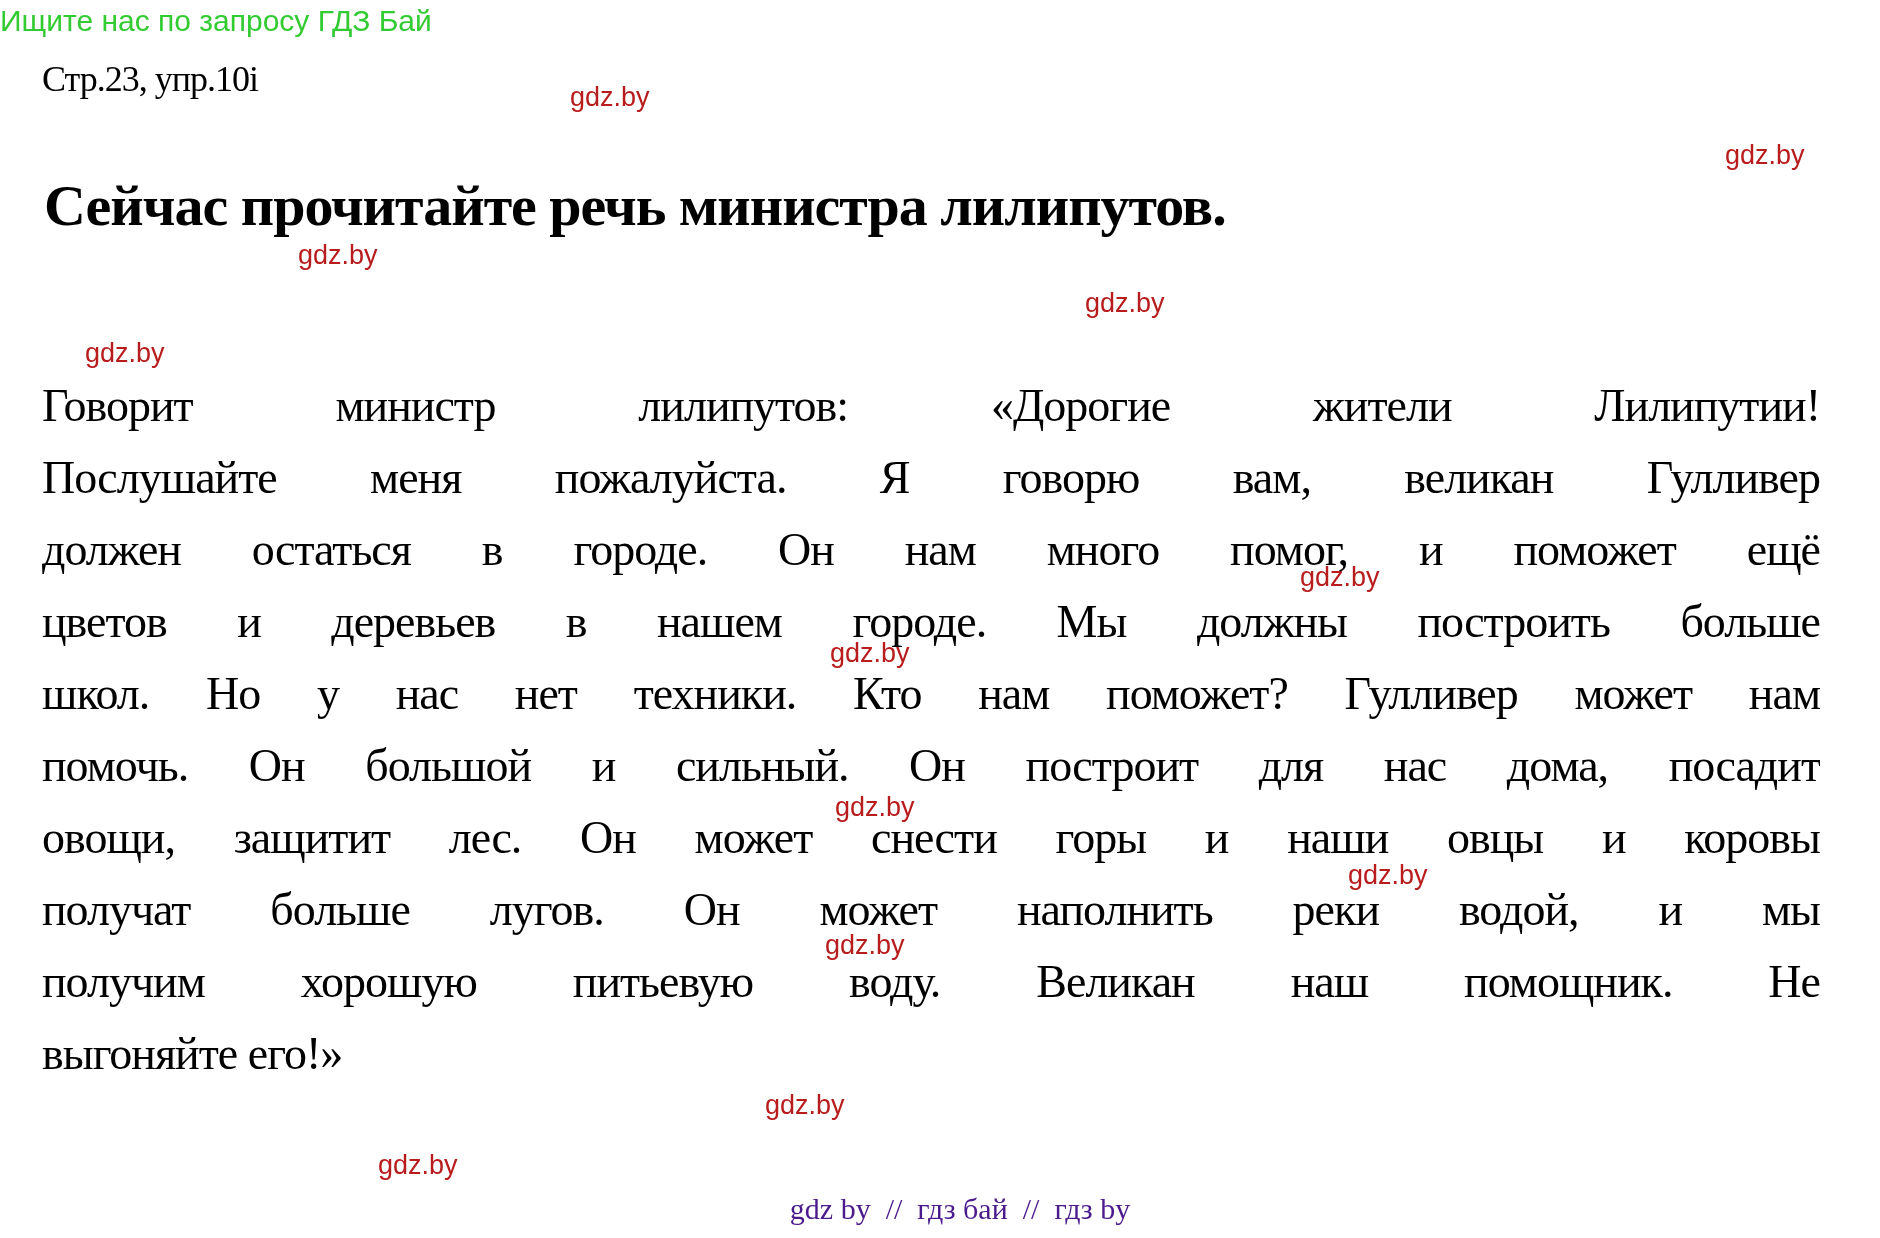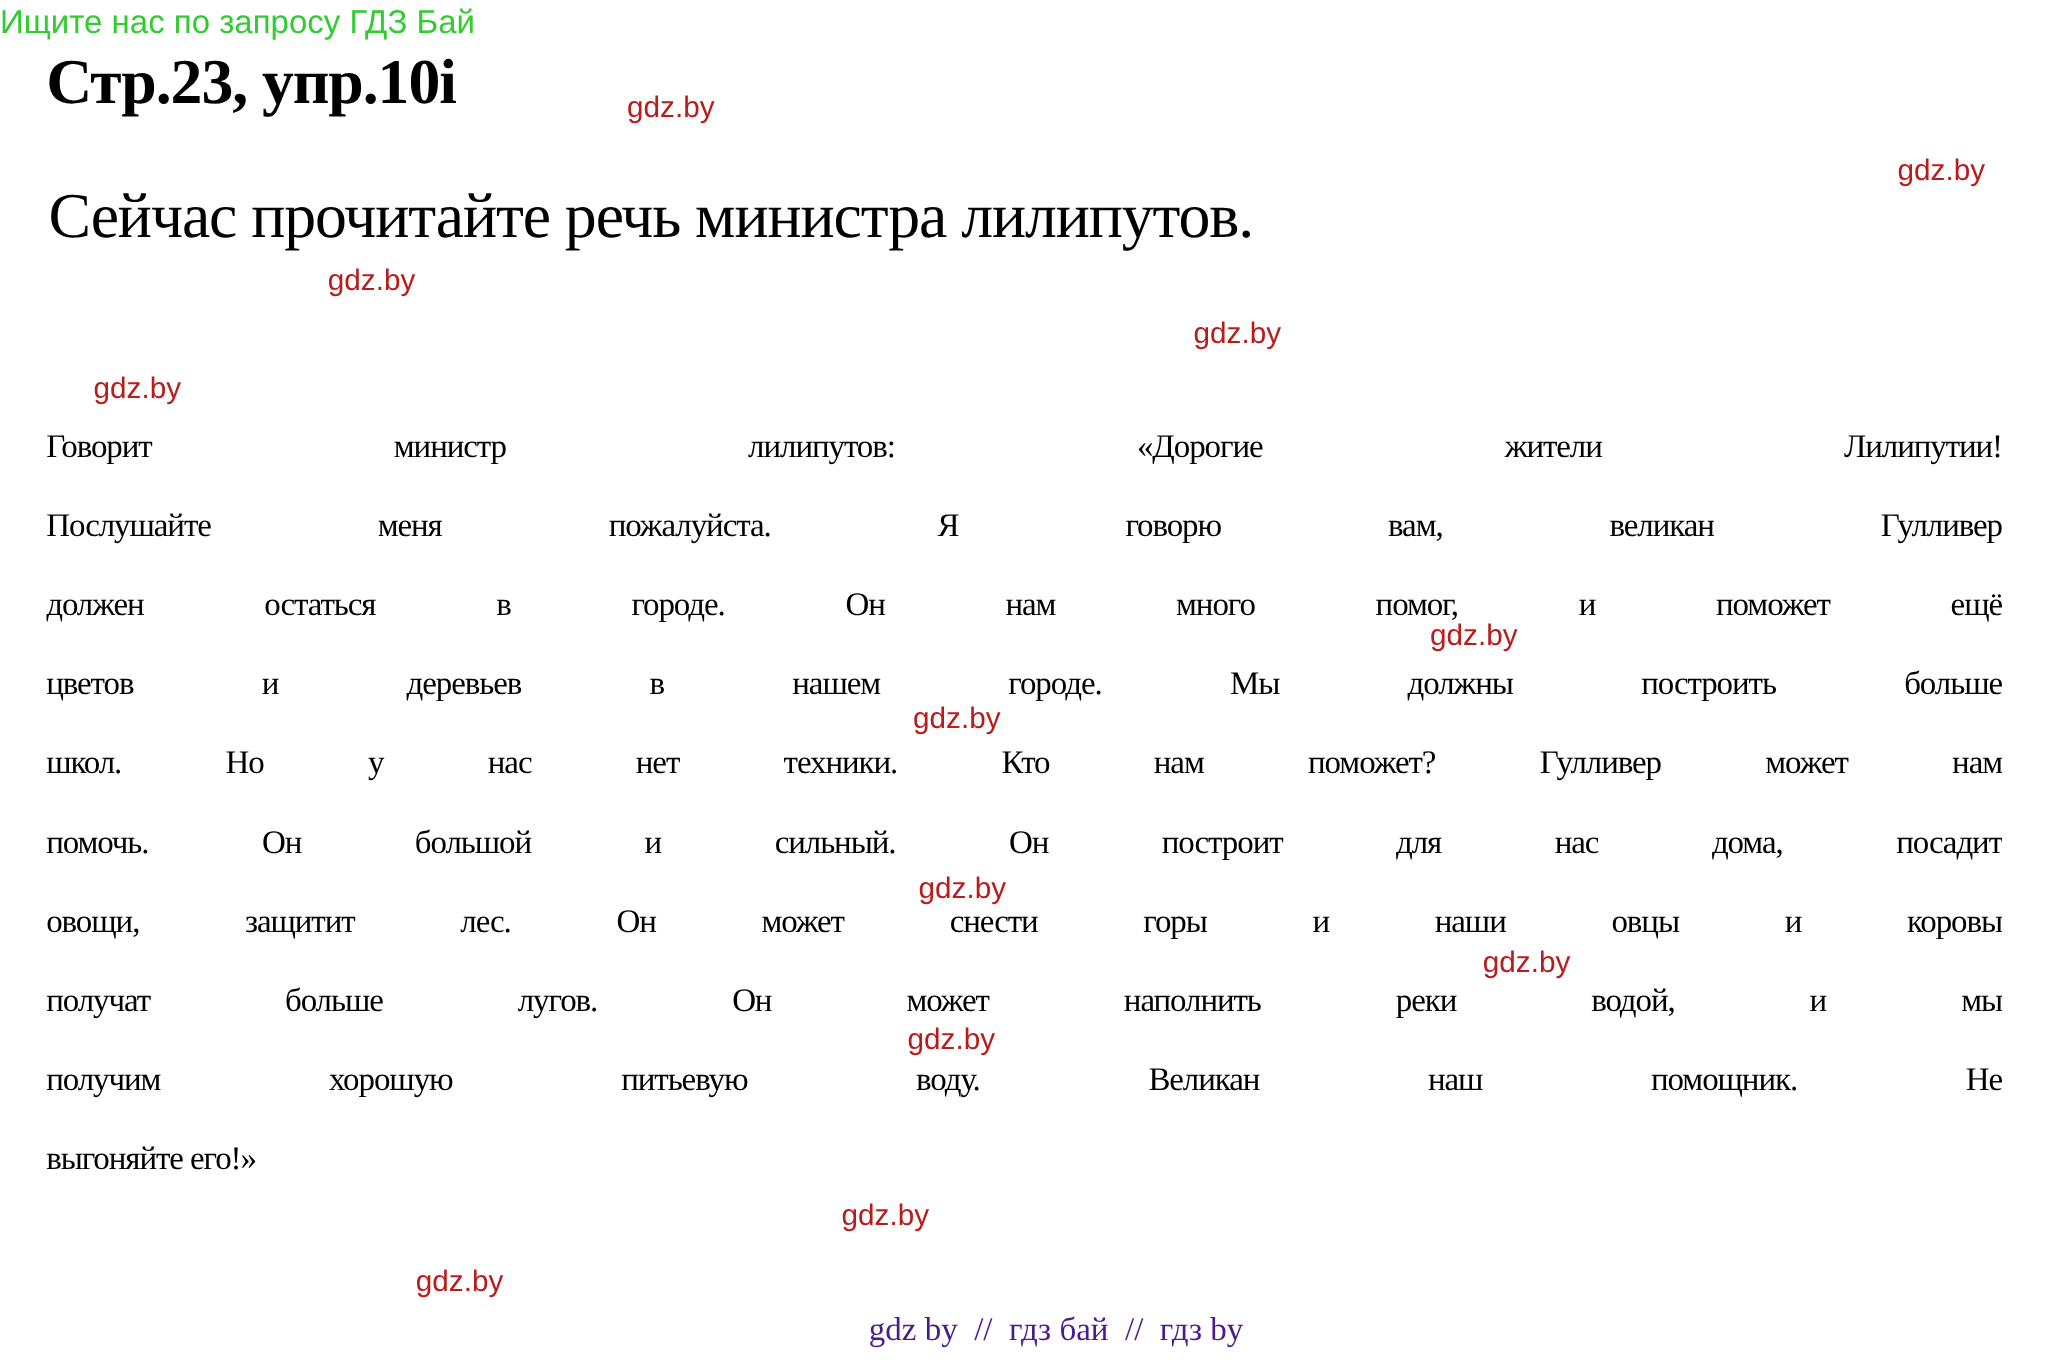--- a/index.html
+++ b/index.html
@@ -6,29 +6,29 @@
   body{
     width:1880px;height:1238px;position:relative;background:#ffffff;overflow:hidden;
     font-family:"Liberation Serif","DejaVu Serif",serif;color:#000;
   }
   .promo{
     position:absolute;top:4px;left:0;width:1880px;text-align:left;
     font-family:"Liberation Sans","DejaVu Sans",sans-serif;font-size:30px;
     color:var(--promo_green,#32cb32);
   }
   .header{
-    position:absolute;left:42px;top:41px;font-size:58px;font-weight:bold;
+    position:absolute;left:42px;top:58px;font-size:36px;font-weight:normal;
     letter-spacing:-1px;white-space:nowrap;
   }
   .title{
-    position:absolute;left:44px;top:162px;font-size:58px;font-weight:normal;
+    position:absolute;left:44px;top:172px;font-size:58px;font-weight:bold;
     letter-spacing:-1px;white-space:nowrap;
   }
   .speech{
-    position:absolute;left:42px;top:370px;width:1778px;font-size:30px;
+    position:absolute;left:42px;top:370px;width:1778px;font-size:46px;
     letter-spacing:-1px;
   }
   .line{
     height:72px;line-height:72px;text-align:justify;text-align-last:justify;
     overflow:hidden;
   }
   .line.last{text-align:center;text-align-last:left;}
   .wm{
     position:absolute;font-family:"Liberation Sans","DejaVu Sans",sans-serif;
     font-size:27px;color:#b91c1c;white-space:nowrap;

